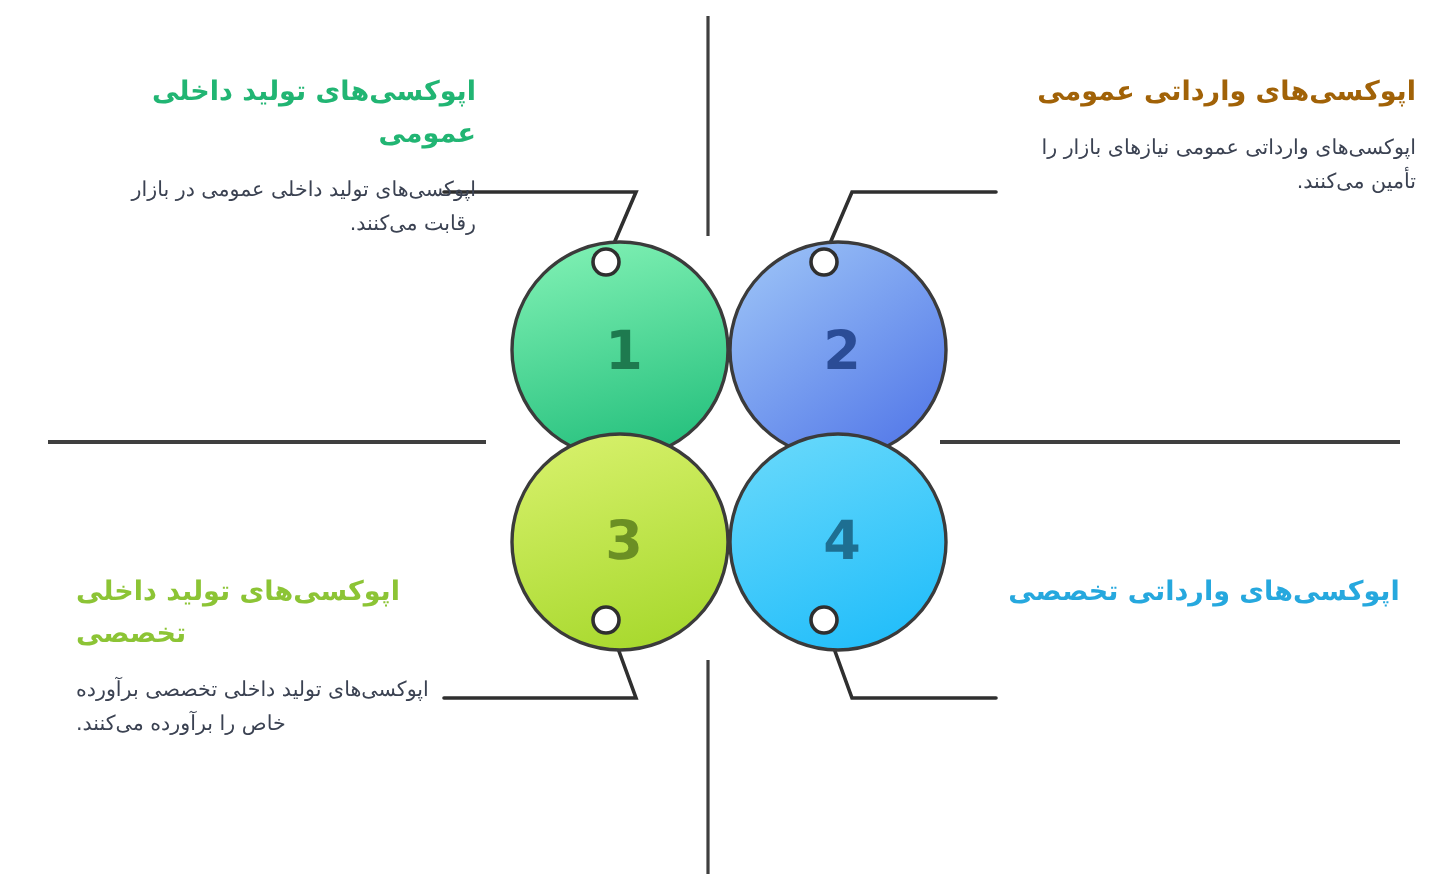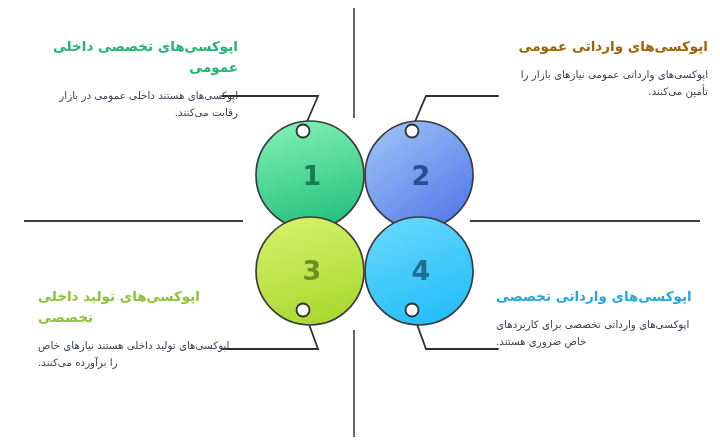--- a/index.html
+++ b/index.html
@@ -61,21 +61,21 @@
   #block-bl {
     top: 286px;
     right: 482px;
     width: 200px;
     text-align: left;
   }
   #block-br {
     top: 286px;
     right: 12px;
     width: 212px;
-    text-align: left;
+    text-align: center;
   }
   .circle-number {
     font-size: 27px;
     font-weight: bold;
     text-anchor: middle;
     dominant-baseline: middle;
     font-family: "DejaVu Sans", "Liberation Sans", sans-serif;
   }
 </style>
 </head>
@@ -131,32 +131,31 @@
       <circle cx="412" cy="310" r="6.5"></circle>
     </g>
 
     <text class="circle-number" x="312" y="177" fill="#1e7a4f">1</text>
     <text class="circle-number" x="421" y="177" fill="#2b4c96">2</text>
     <text class="circle-number" x="312" y="272" fill="#6b8f24">3</text>
     <text class="circle-number" x="421" y="272" fill="#1e6f92">4</text>
   </svg>
 
   <div class="text-block" id="block-tl">
-    <p class="tb-title" style="color:#21b573;">اپوکسی‌های تخصصی داخلی عمومی</p>
-    <p class="tb-body">اپوکسی‌های هستند داخلی عمومی در بازار رقابت می‌کنند.</p>
+    <p class="tb-title" style="color:#21b573;">اپوکسی‌های تولید داخلی عمومی</p>
+    <p class="tb-body">اپوکسی‌های تولید داخلی عمومی در بازار رقابت می‌کنند.</p>
   </div>
 
   <div class="text-block" id="block-tr">
     <p class="tb-title" style="color:#a16207;">اپوکسی‌های وارداتی عمومی</p>
     <p class="tb-body">اپوکسی‌های وارداتی عمومی نیازهای بازار را تأمین می‌کنند.</p>
   </div>
 
   <div class="text-block" id="block-bl">
     <p class="tb-title" style="color:#8cc435;">اپوکسی‌های تولید داخلی تخصصی</p>
-    <p class="tb-body">اپوکسی‌های تولید داخلی هستند نیازهای خاص را برآورده می‌کنند.</p>
+    <p class="tb-body">اپوکسی‌های تولید داخلی تخصصی برآورده خاص را برآورده می‌کنند.</p>
   </div>
 
   <div class="text-block" id="block-br">
     <p class="tb-title" style="color:#26a8de;">اپوکسی‌های وارداتی تخصصی</p>
-    <p class="tb-body">اپوکسی‌های وارداتی تخصصی برای کاربردهای خاص ضروری هستند.</p>
   </div>
 
 </div>
 
 </body></html>

